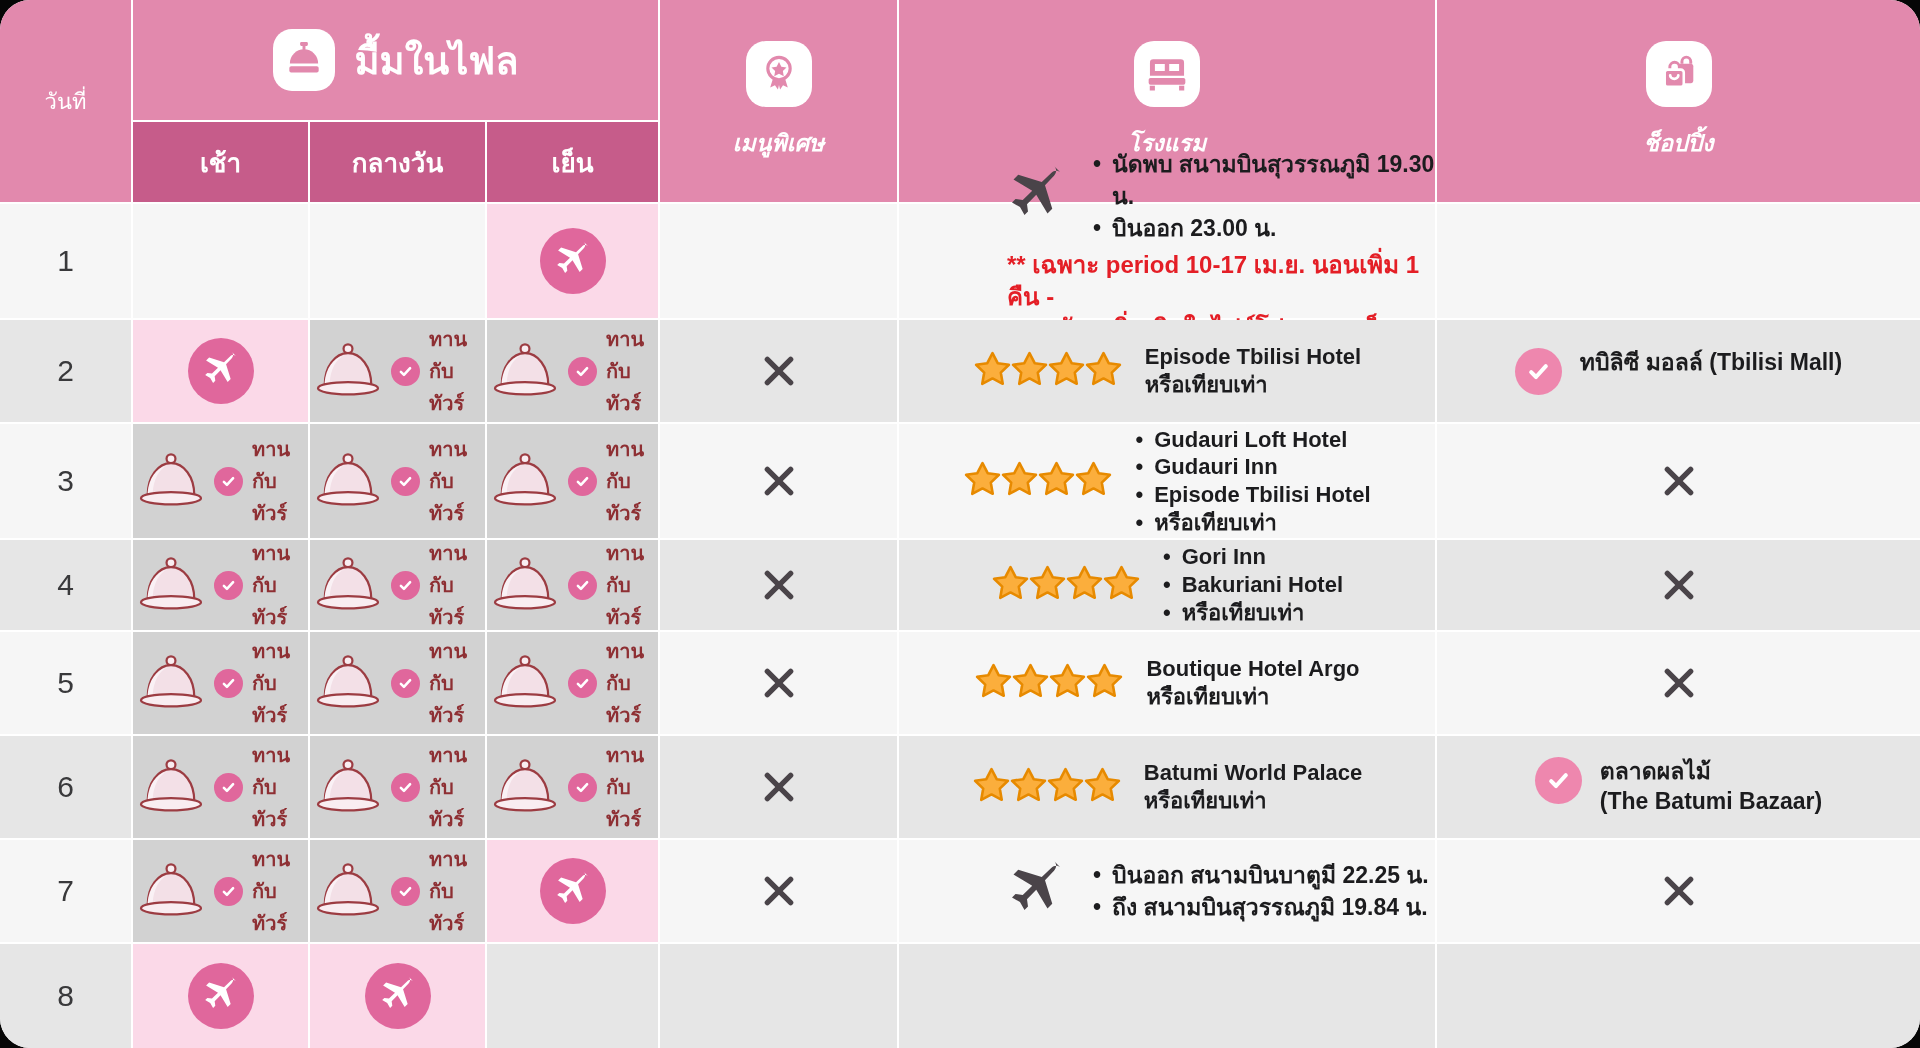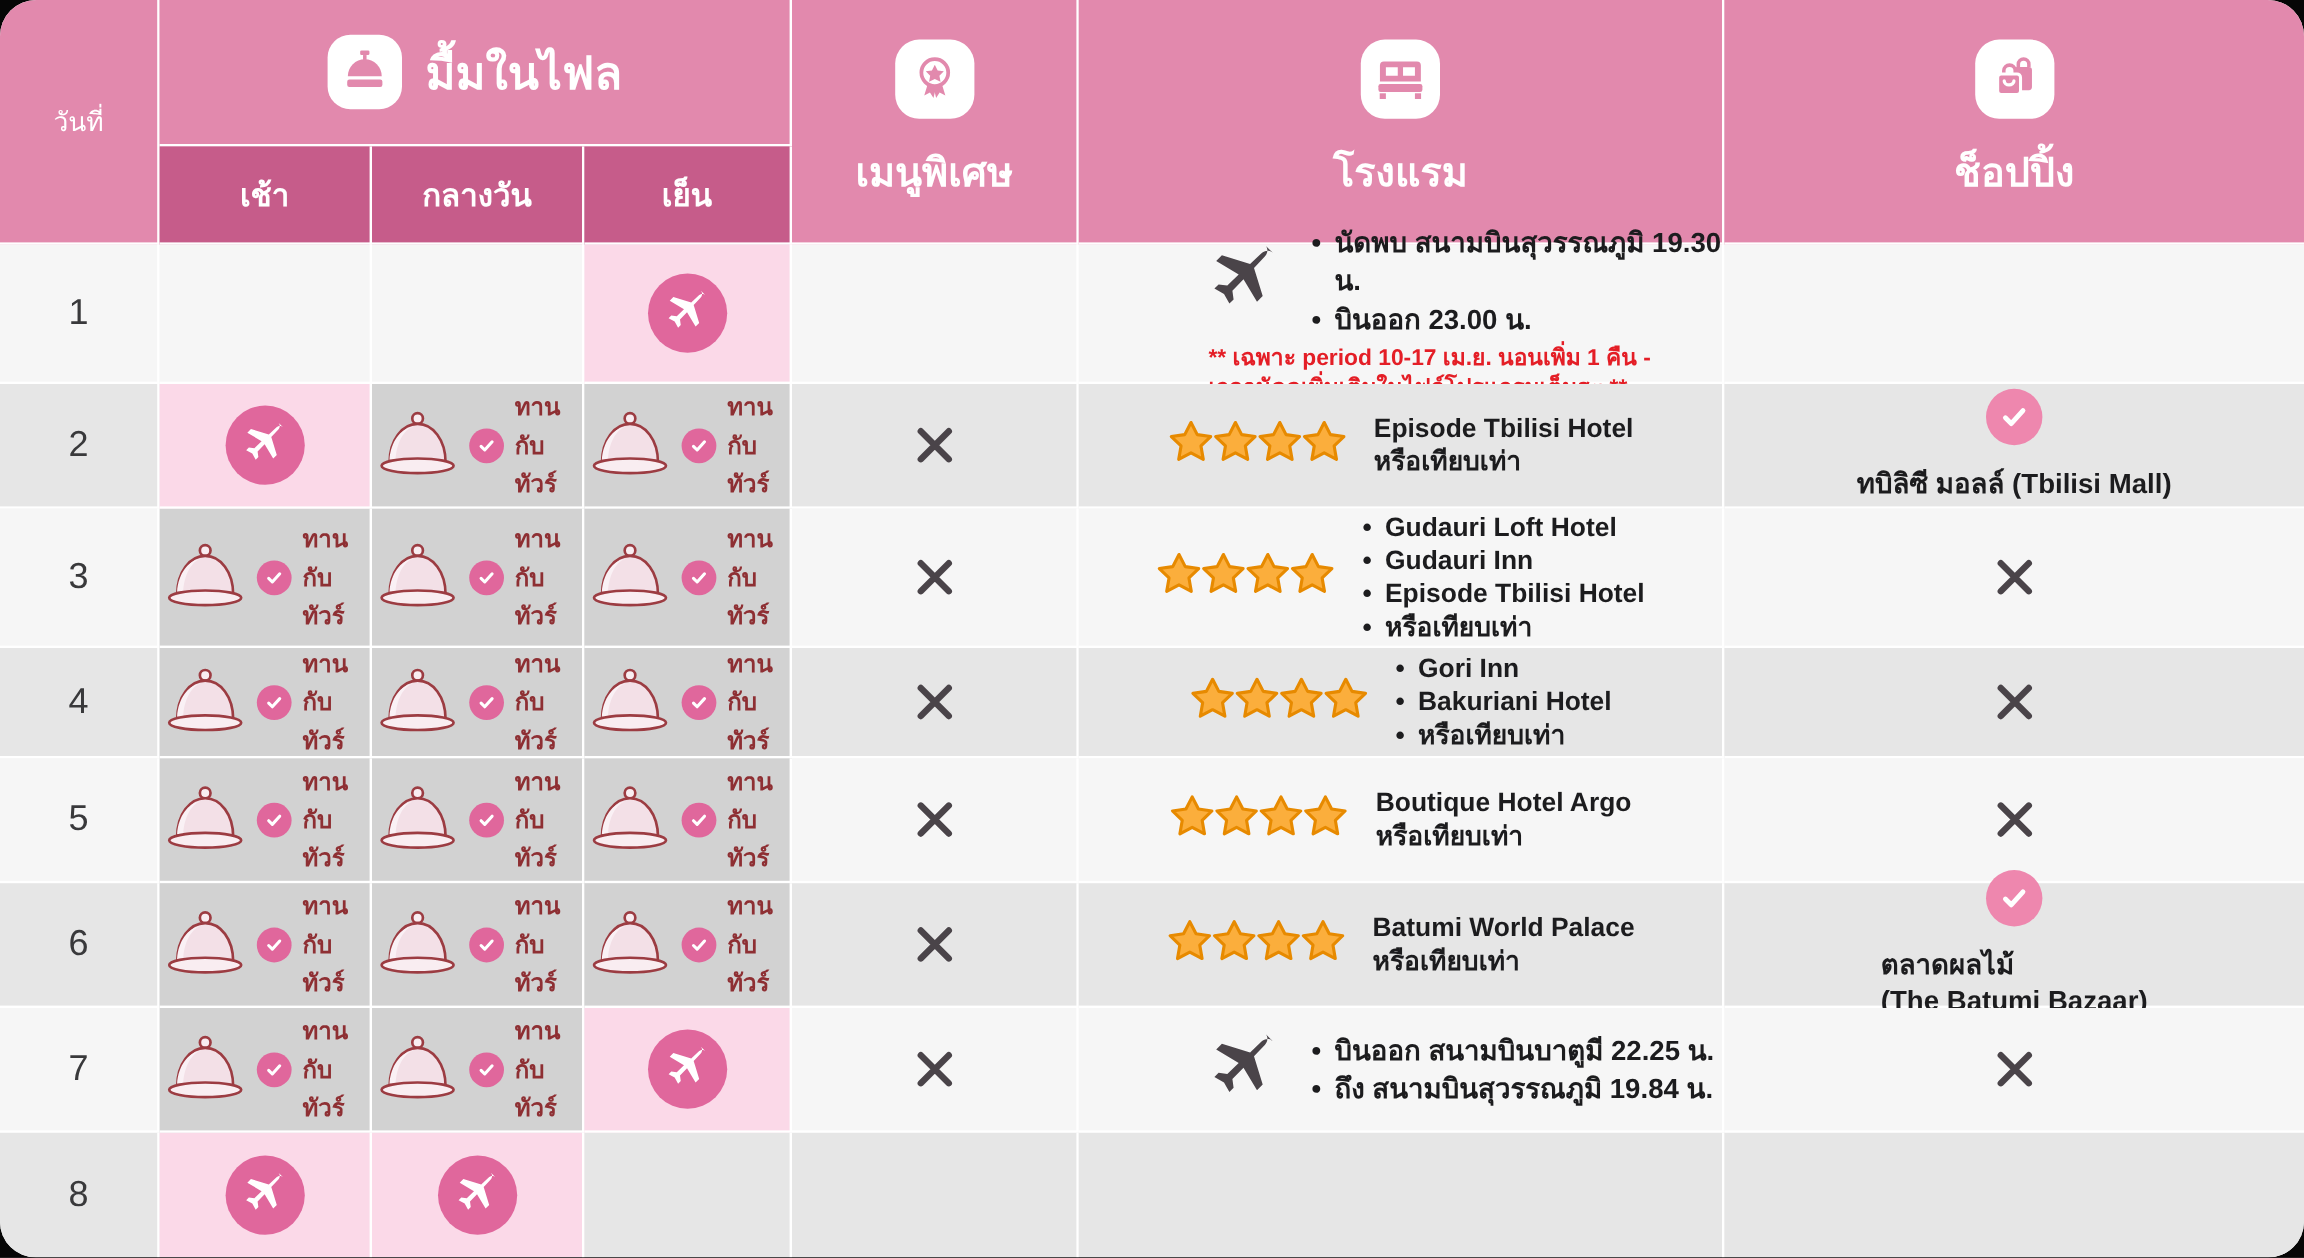--- a/index.html
+++ b/index.html
@@ -17,21 +17,21 @@
         color:var(--text-dark);}
   .last-col{border-right:none;}
   .last-row{border-bottom:none;}
   
   .h{background:var(--header-pink);color:#fff;}
   .day-h{grid-column:1;grid-row:1/3;font-size:22px;font-weight:400;}
   .meals-h{grid-column:2/5;grid-row:1;gap:20px;font-size:38px;font-weight:700;}
   .special-h{grid-column:5;grid-row:1/3;}
   .hotel-h{grid-column:6;grid-row:1/3;}
   .shopping-h{grid-column:7;grid-row:1/3;}
-  .col-h{flex-direction:column;gap:18px;font-size:33px;font-weight:700;}
+  .col-h{flex-direction:column;gap:18px;font-size:23px;font-weight:700;font-style:italic;}
   .sub-h{background:var(--subheader-pink);color:#fff;font-size:26px;font-weight:600;}
   .sh1{grid-column:2;grid-row:2}.sh2{grid-column:3;grid-row:2}.sh3{grid-column:4;grid-row:2}
   .squircle{width:66px;height:66px;border-radius:20px;background:#fff;color:var(--header-pink);
             display:flex;align-items:center;justify-content:center;flex:none;}
   .squircle svg{width:44px;height:44px;}
   .meals-h .squircle{width:62px;height:62px;border-radius:19px;}
   
   .bg-light{background:var(--row-light);}
   .bg-gray{background:var(--row-gray);}
   .bg-mealgray{background:var(--meal-gray);}
@@ -56,23 +56,23 @@
   .stars{display:flex;}
   .stars svg{width:39px;height:39px;margin-right:-2px;}
   .hlines{font-size:22px;font-weight:600;line-height:1.26;text-align:left;}
   .bline{display:flex;align-items:flex-start;}
   .bline .dot{margin-right:11px;font-weight:700;}
   .flight-cell{flex-direction:column;align-items:flex-start;justify-content:center;padding-left:108px;}
   .flight-row{display:flex;align-items:center;gap:26px;}
   .flight-row .plane-dark{width:60px;height:60px;color:var(--x-dark);flex:none;}
   .flight-row .plane-dark svg{width:100%;height:100%;fill:currentColor;}
   .fbullets{font-size:23px;font-weight:600;line-height:1.4;text-align:left;}
-  .note{margin-top:5px;color:var(--note-red);font-size:19px;font-weight:700;line-height:1.3;text-align:left;}
+  .note{margin-top:5px;color:var(--note-red);font-size:24px;font-weight:700;line-height:1.3;text-align:left;}
   
-  .shop-wrap{display:flex;align-items:center;gap:18px;font-size:23px;font-weight:600;text-align:left;line-height:1.3;flex-direction:column;}
+  .shop-wrap{display:flex;gap:18px;font-size:23px;font-weight:600;text-align:left;line-height:1.3;}
   .big-check{width:47px;height:47px;border-radius:50%;background:var(--check-pink);
              display:flex;align-items:center;justify-content:center;flex:none;}
   .big-check svg{width:27px;height:27px;}
 </style>
 </head>
 <body>
 
 <div class="stage">
   <div class="itable">
 

